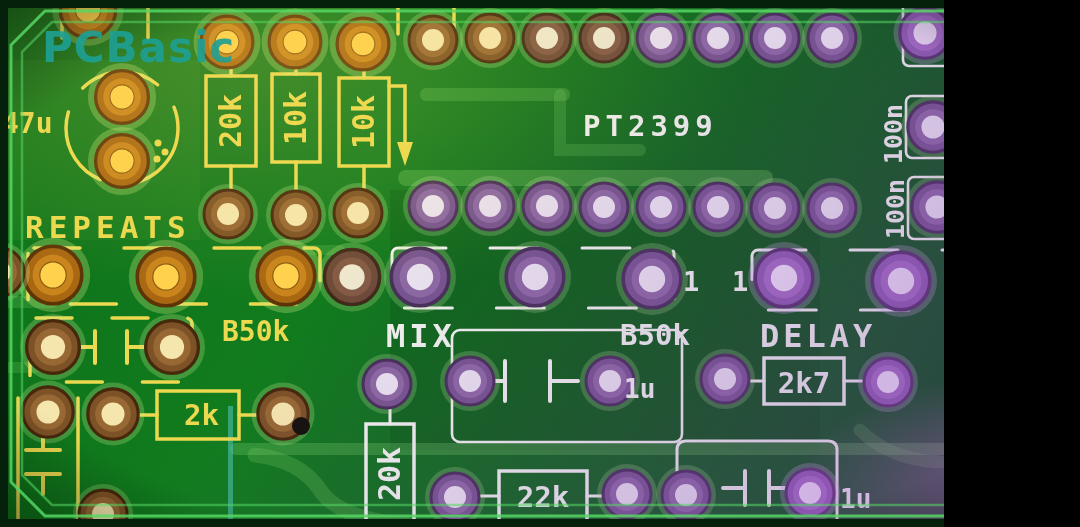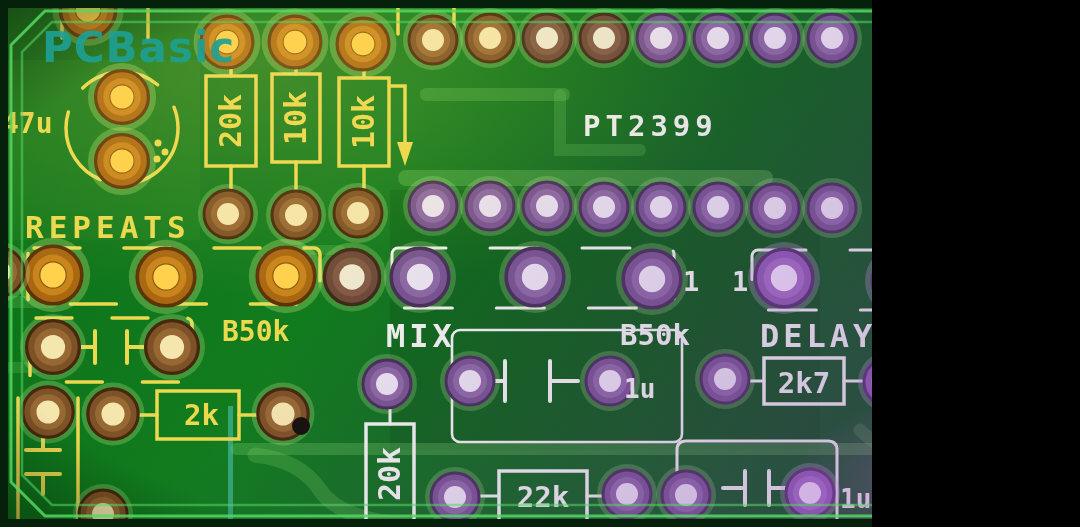--- a/index.html
+++ b/index.html
@@ -1,16 +1,16 @@
 <!DOCTYPE html>
 <html><head>
 <meta charset="utf-8">
 <style>
   html,body{margin:0;padding:0;background:#000;}
-  .stage{position:relative;width:872px;height:527px;overflow:hidden;background:#0b5d13;}
+  .stage{position:relative;width:944px;height:527px;overflow:hidden;background:#0b5d13;}
   svg{display:block;}
   text{font-family:"DejaVu Sans Mono","Liberation Mono",monospace;font-weight:bold;}
   .silk-y{fill:#ecd94f;}
   .silk-w{fill:#f3f6ef;}
   .logo-text{font-family:"DejaVu Sans","Liberation Sans",sans-serif;font-weight:bold;letter-spacing:1px;}
 </style>
 </head>
 <body>
 
 <div class="stage">

